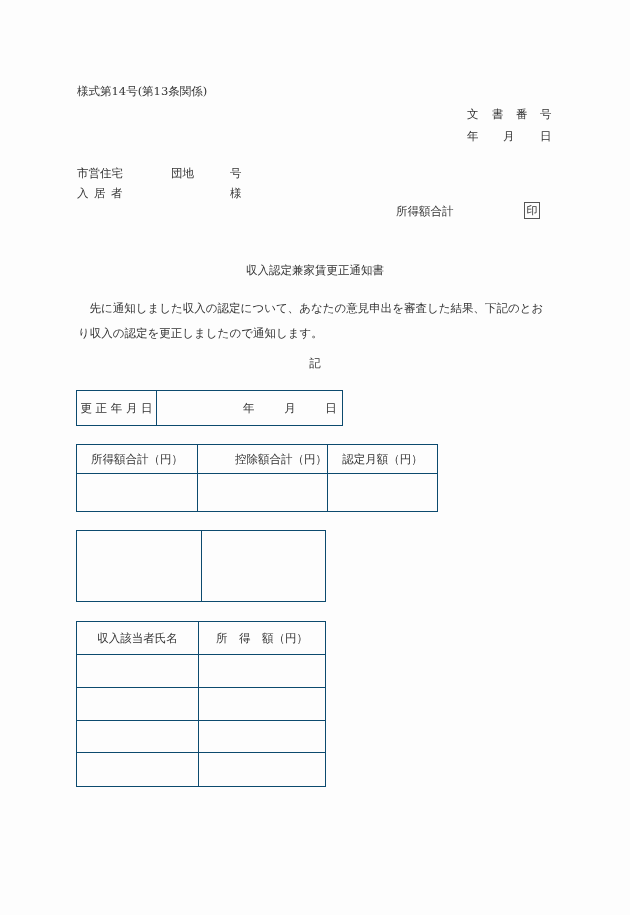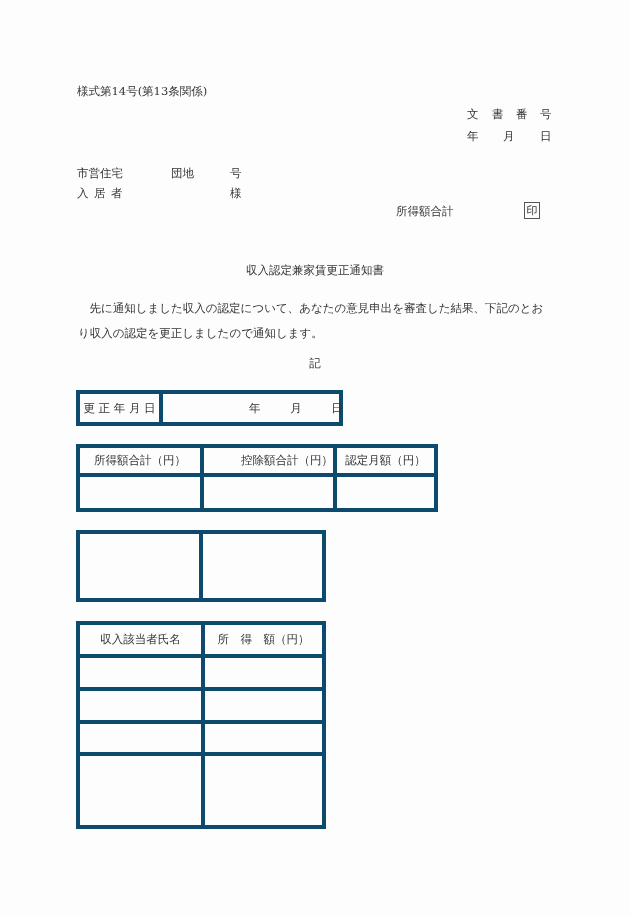--- a/index.html
+++ b/index.html
@@ -4,21 +4,21 @@
 <style>
   html, body { margin:0; padding:0; background:#fdfdfd; }
   body {
     width:630px; height:915px; position:relative; overflow:hidden;
     font-family: "DejaVu Serif", "Liberation Serif", serif;
     color:#333; font-size:11.5px;
   }
   .abs { position:absolute; white-space:nowrap; }
   table.form { position:absolute; border-collapse:collapse; }
   table.form td {
-    border:4px solid #0c4a6e; text-align:center; vertical-align:middle;
+    border:1px solid #0c4a6e; text-align:center; vertical-align:middle;
     padding:0; font-size:11.5px; color:#333;
   }
   .seal {
     position:absolute; left:524px; top:202px; width:14px; height:15px;
     border:1px solid #555; font-size:11px; line-height:15px; text-align:center;
   }
   .body-text { position:absolute; left:78px; top:296px; width:476px; line-height:25px; font-size:11.5px; text-indent:1em; white-space:normal; }
 </style>
 </head>
 <body>
@@ -88,21 +88,21 @@
 
 <table class="form" style="left:76px;top:530px;width:250px;height:72px;">
   <tbody>
   <tr>
     <td></td>
     <td></td>
   </tr>
 </tbody>
   </table>
 
-<table class="form" style="left:76px;top:621px;width:250px;height:208px;">
+<table class="form" style="left:76px;top:621px;width:250px;height:166px;">
   <tbody>
       <tr style="height:33px;">
     <td style="width:121px;">収入該当者氏名</td>
     <td>所　得　額（円）</td>
   </tr>
   <tr style="height:33px;">
     <td></td>
     <td></td>
   </tr>
   <tr style="height:33px;">

